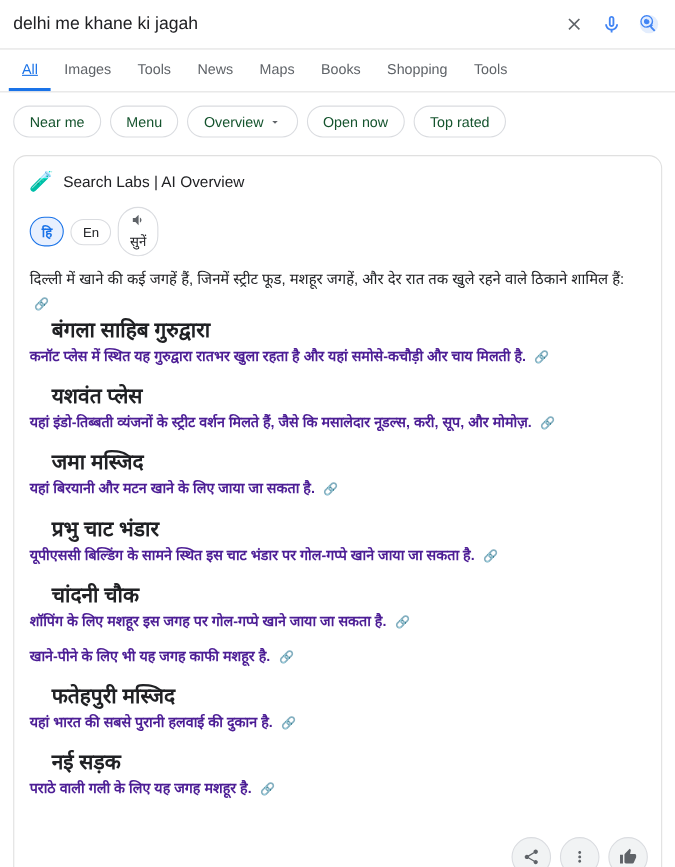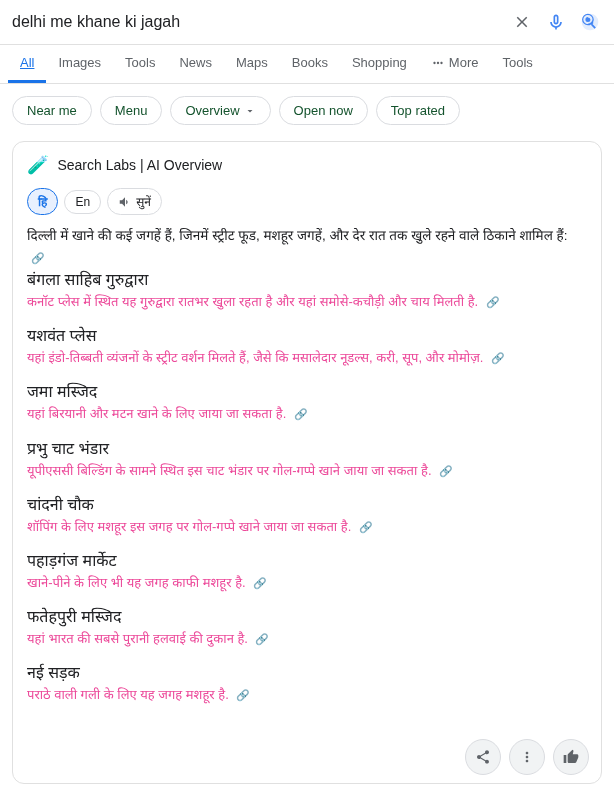--- a/index.html
+++ b/index.html
@@ -149,20 +149,21 @@
       display: flex;
       align-items: center;
       gap: 4px;
       padding: 4px 10px;
       border-radius: 20px;
       border: 1px solid #dadce0;
       font-size: 12px;
       cursor: pointer;
       background: #fff;
       color: #202124;
+      flex-direction: column;
     }
 
     
     .ai-content {
       padding: 0 14px 14px 14px;
     }
     .ai-intro {
       font-size: 13.5px;
       line-height: 1.6;
       color: #202124;
@@ -171,29 +172,31 @@
       display: inline;
       color: #9aa0a6;
       font-size: 11px;
       margin-left: 4px;
       cursor: pointer;
     }
     .place-entry {
       margin-bottom: 12px;
     }
     .place-name {
-      font-size: 16px;
-      font-weight: 400;
+      font-size: 19px;
+      font-weight: 700;
       color: #202124;
       margin-bottom: 2px;
+      margin-left: 20px;
     }
     .place-desc {
       font-size: 13px;
-      color: #ec4899;
+      color: #4c1d95;
       line-height: 1.55;
+      font-weight: bold;
     }
 
     
     .bottom-icons {
       display: flex;
       justify-content: flex-end;
       padding: 8px 12px;
       gap: 8px;
     }
     .bottom-circle {
@@ -236,26 +239,20 @@
 </div>
 
 <div class="tabs">
   <a class="tab-item active">All</a>
   <a class="tab-item">Images</a>
   <a class="tab-item">Tools</a>
   <a class="tab-item">News</a>
   <a class="tab-item">Maps</a>
   <a class="tab-item">Books</a>
   <a class="tab-item">Shopping</a>
-  <a class="tab-item">
-    <svg width="14" height="14" viewBox="0 0 24 24" fill="#5f6368">
-      <path d="M6 10c-1.1 0-2 .9-2 2s.9 2 2 2 2-.9 2-2-.9-2-2-2zm12 0c-1.1 0-2 .9-2 2s.9 2 2 2 2-.9 2-2-.9-2-2-2zm-6 0c-1.1 0-2 .9-2 2s.9 2 2 2 2-.9 2-2-.9-2-2-2z"></path>
-    </svg>
-    More
-  </a>
   <a class="tab-item">Tools</a>
 </div>
 
 <div class="filter-chips">
   <button class="chip">
     <span>Near me</span>
   </button>
   <button class="chip">
     <span>Menu</span>
   </button>
@@ -320,21 +317,20 @@
       <span class="link-icon">🔗</span>
     </div>
 
     <div class="place-entry">
       <div class="place-name">चांदनी चौक</div>
       <span class="place-desc">शॉपिंग के लिए मशहूर इस जगह पर गोल-गप्पे खाने जाया जा सकता है.</span>
       <span class="link-icon">🔗</span>
     </div>
 
     <div class="place-entry">
-      <div class="place-name">पहाड़गंज मार्केट</div>
       <span class="place-desc">खाने-पीने के लिए भी यह जगह काफी मशहूर है.</span>
       <span class="link-icon">🔗</span>
     </div>
 
     <div class="place-entry">
       <div class="place-name">फतेहपुरी मस्जिद</div>
       <span class="place-desc">यहां भारत की सबसे पुरानी हलवाई की दुकान है.</span>
       <span class="link-icon">🔗</span>
     </div>
 

